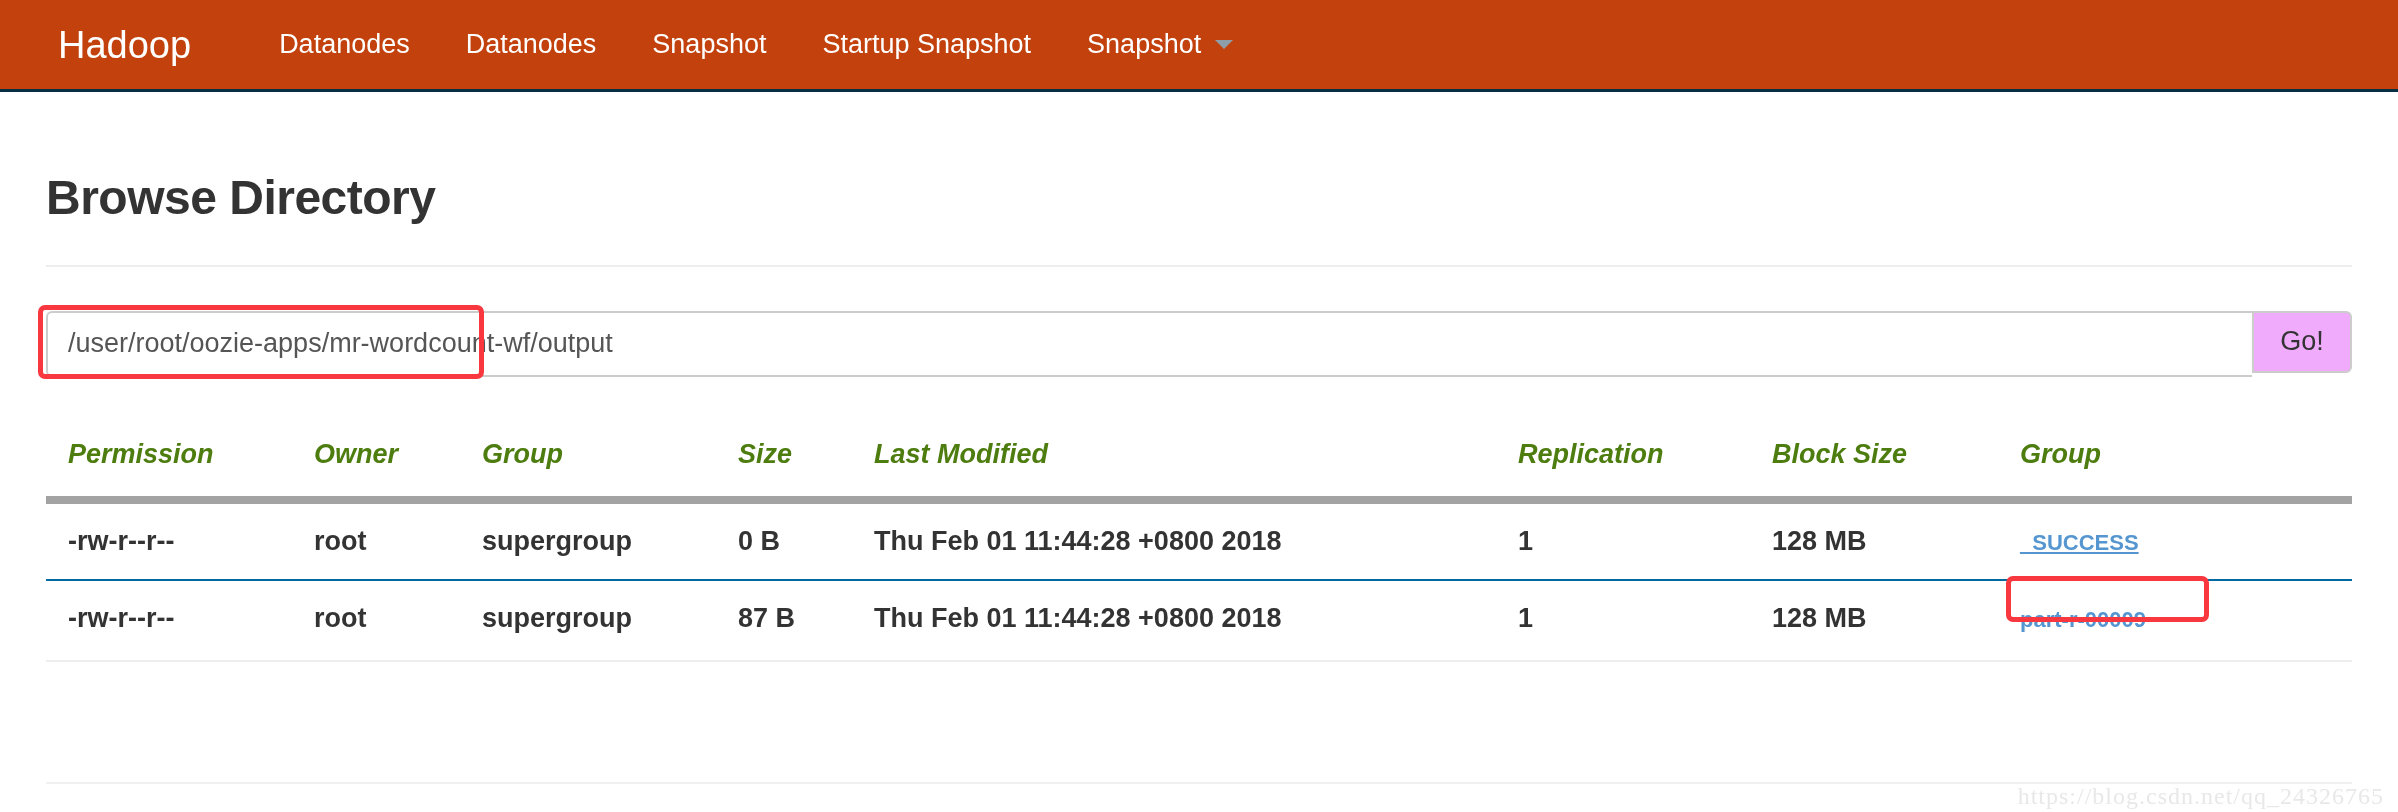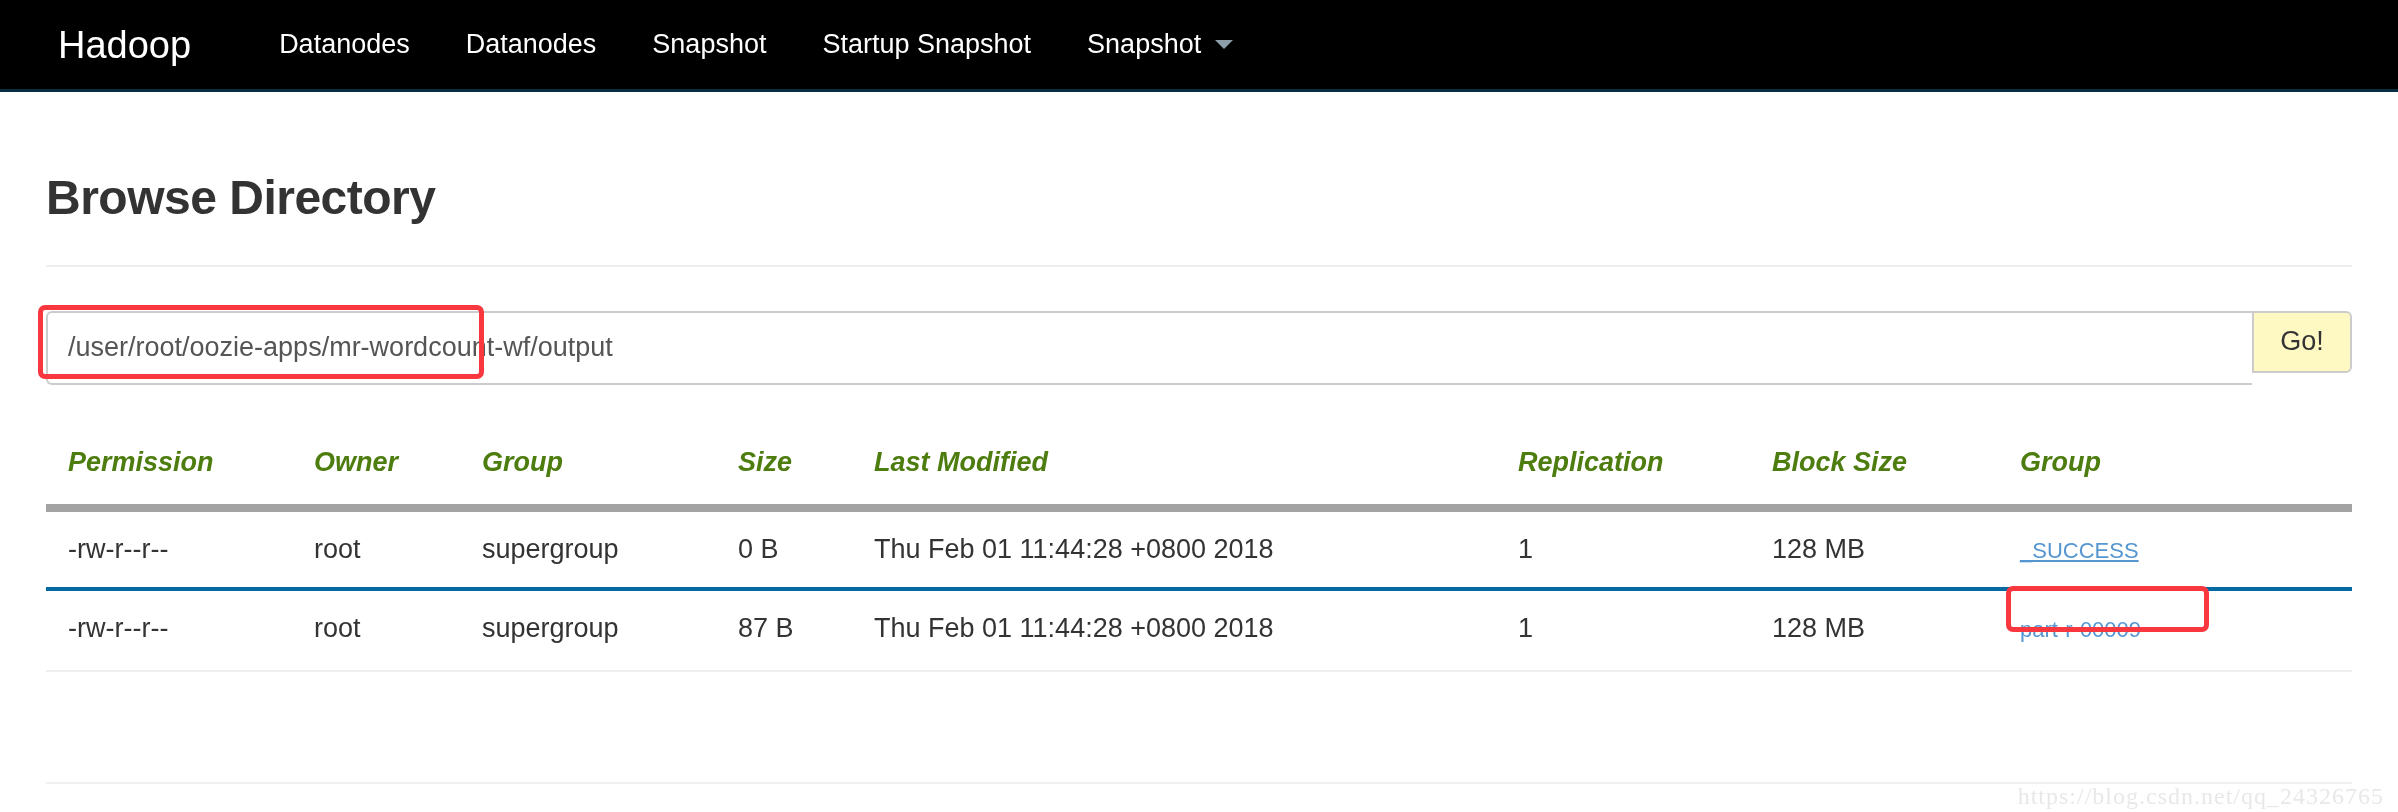--- a/index.html
+++ b/index.html
@@ -11,21 +11,21 @@
     background: #ffffff;
     font-family: "Liberation Sans", sans-serif;
     color: #333333;
     overflow: hidden;
     position: relative;
   }
 
   
   .navbar {
     height: 92px;
-    background: #000000;
+    background: #c2410c;
     border-bottom: 3px solid #062f42;
     display: flex;
     align-items: center;
     padding-left: 58px;
     position: relative;
   }
   .navbar-brand {
     color: #ffffff;
     font-size: 38px;
     line-height: 1;
@@ -80,40 +80,40 @@
   }
 
   
   .input-group {
     display: flex;
     margin-top: 44px;
     position: relative;
   }
   .path-input {
     flex: 1 1 auto;
-    height: 74px;
+    height: 66px;
     font-size: 27px;
     font-family: "Liberation Sans", sans-serif;
     color: #555555;
     padding: 6px 20px;
     border: 2px solid #cccccc;
     border-right: none;
     border-radius: 6px 0 0 6px;
     background: #ffffff;
     outline: none;
     min-width: 0;
   }
   .go-button {
     flex: 0 0 auto;
     height: 62px;
     min-width: 100px;
     font-size: 27px;
     font-family: "Liberation Sans", sans-serif;
     color: #333333;
-    background: #fef9c3;
+    background: #f0abfc;
     border: 2px solid #cccccc;
     border-radius: 0 6px 6px 0;
     padding: 0 22px;
     cursor: pointer;
     line-height: 1;
   }
 
   
   .annot-box {
     position: absolute;
@@ -145,22 +145,22 @@
     overflow: visible;
   }
   table.file-table th {
     font-weight: bold;
     color: #4d7c0f;
     border-bottom: 8px solid #a3a3a3;
     padding-bottom: 26px;
     font-style: italic;
   }
   table.file-table tbody td {
-    border-top: 4px solid #0369a1;
-    font-weight: normal;
+    border-top: 2px solid #0369a1;
+    font-weight: bold;
     color: #333333;
     margin-top: 20px;
   }
   table.file-table tbody tr:last-child td {
     border-bottom: 2px solid #eeeeee;
     padding-bottom: 26px;
   }
   .col-permission { width: 268px; padding-left: 22px !important; }
   .col-owner      { width: 168px; }
   .col-group      { width: 256px; }

